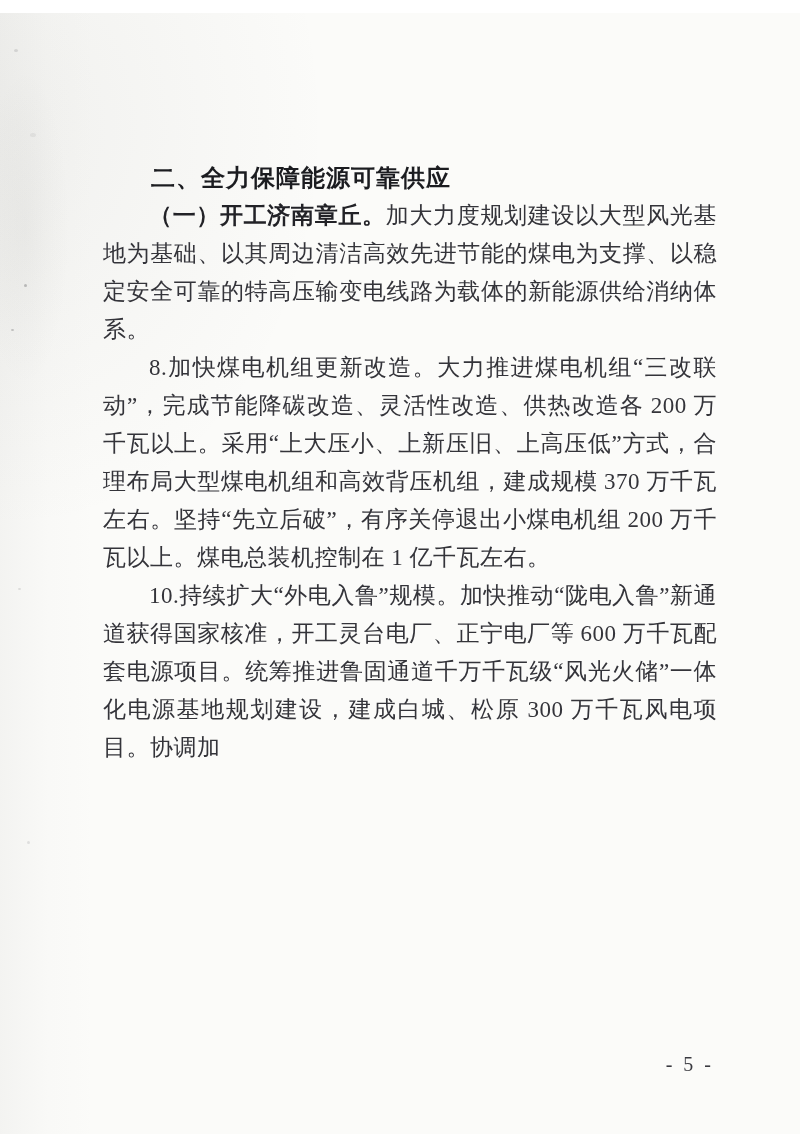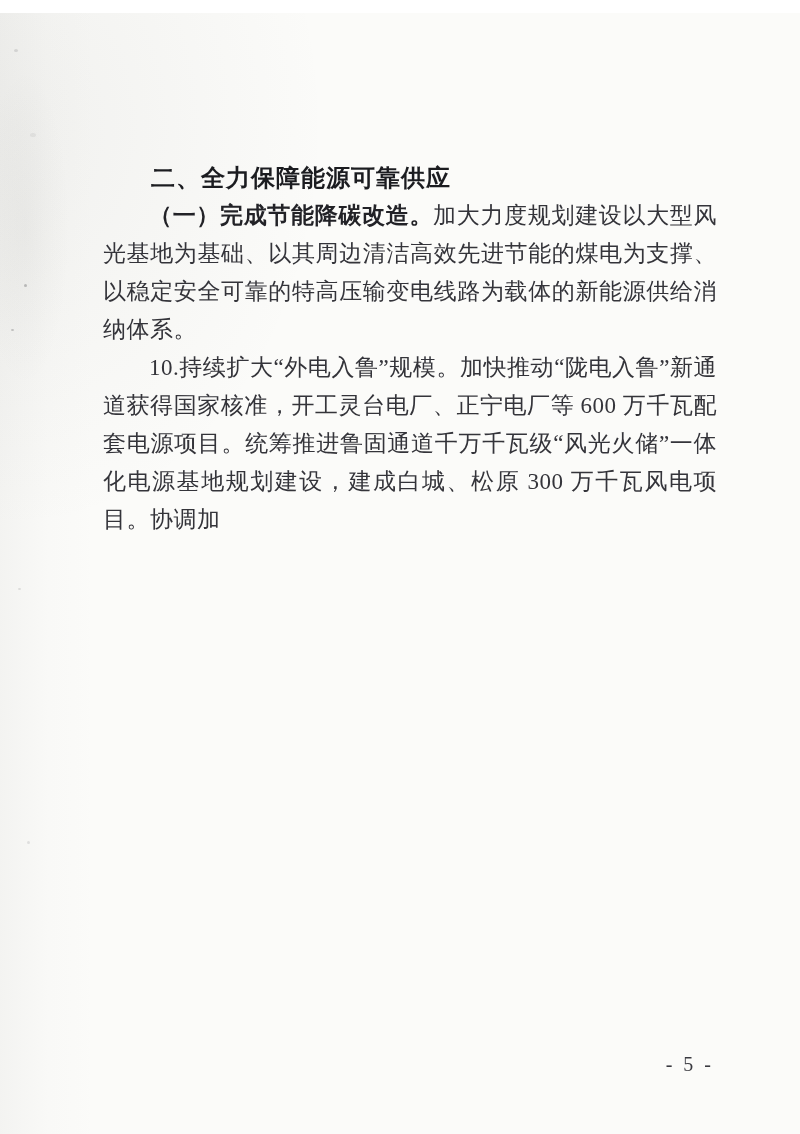--- a/index.html
+++ b/index.html
@@ -95,19 +95,20 @@
   <div class="speck s1"></div>
   <div class="speck s2"></div>
   <div class="speck s3"></div>
   <div class="speck s4"></div>
   <div class="speck s5"></div>
   <div class="speck s6"></div>
 
   <div class="textblock">
     <h1 class="doc-heading">二、全力保障能源可靠供应</h1>
     <div>
-        <p><span class="b">（一）完成节能降碳改造。</span><span>加大力度规划建设以大型风光基地为基础、以其周边清洁高效先进节能的煤电为支撑、以稳定安全可靠的特高压输变电线路为载体的新能源供给消纳体系。</span></p>
+        <p><span class="b">（一）开工济南章丘。</span><span>加大力度规划建设以大型风光基地为基础、以其周边清洁高效先进节能的煤电为支撑、以稳定安全可靠的特高压输变电线路为载体的新能源供给消纳体系。</span></p>
+        <p><span>8.加快煤电机组更新改造。大力推进煤电机组“三改联动”，完成节能降碳改造、灵活性改造、供热改造各 200 万千瓦以上。采用“上大压小、上新压旧、上高压低”方式，合理布局大型煤电机组和高效背压机组，建成规模 370 万千瓦左右。坚持“先立后破”，有序关停退出小煤电机组 200 万千瓦以上。煤电总装机控制在 1 亿千瓦左右。</span></p>
         <p><span>10.持续扩大“外电入鲁”规模。加快推动“陇电入鲁”新通道获得国家核准，开工灵台电厂、正宁电厂等 600 万千瓦配套电源项目。统筹推进鲁固通道千万千瓦级“风光火储”一体化电源基地规划建设，建成白城、松原 300 万千瓦风电项目。协调加</span></p>
       </div>
   </div>
 
   <div class="page-number">- 5 -</div>
 </div>
 
 </body></html>

